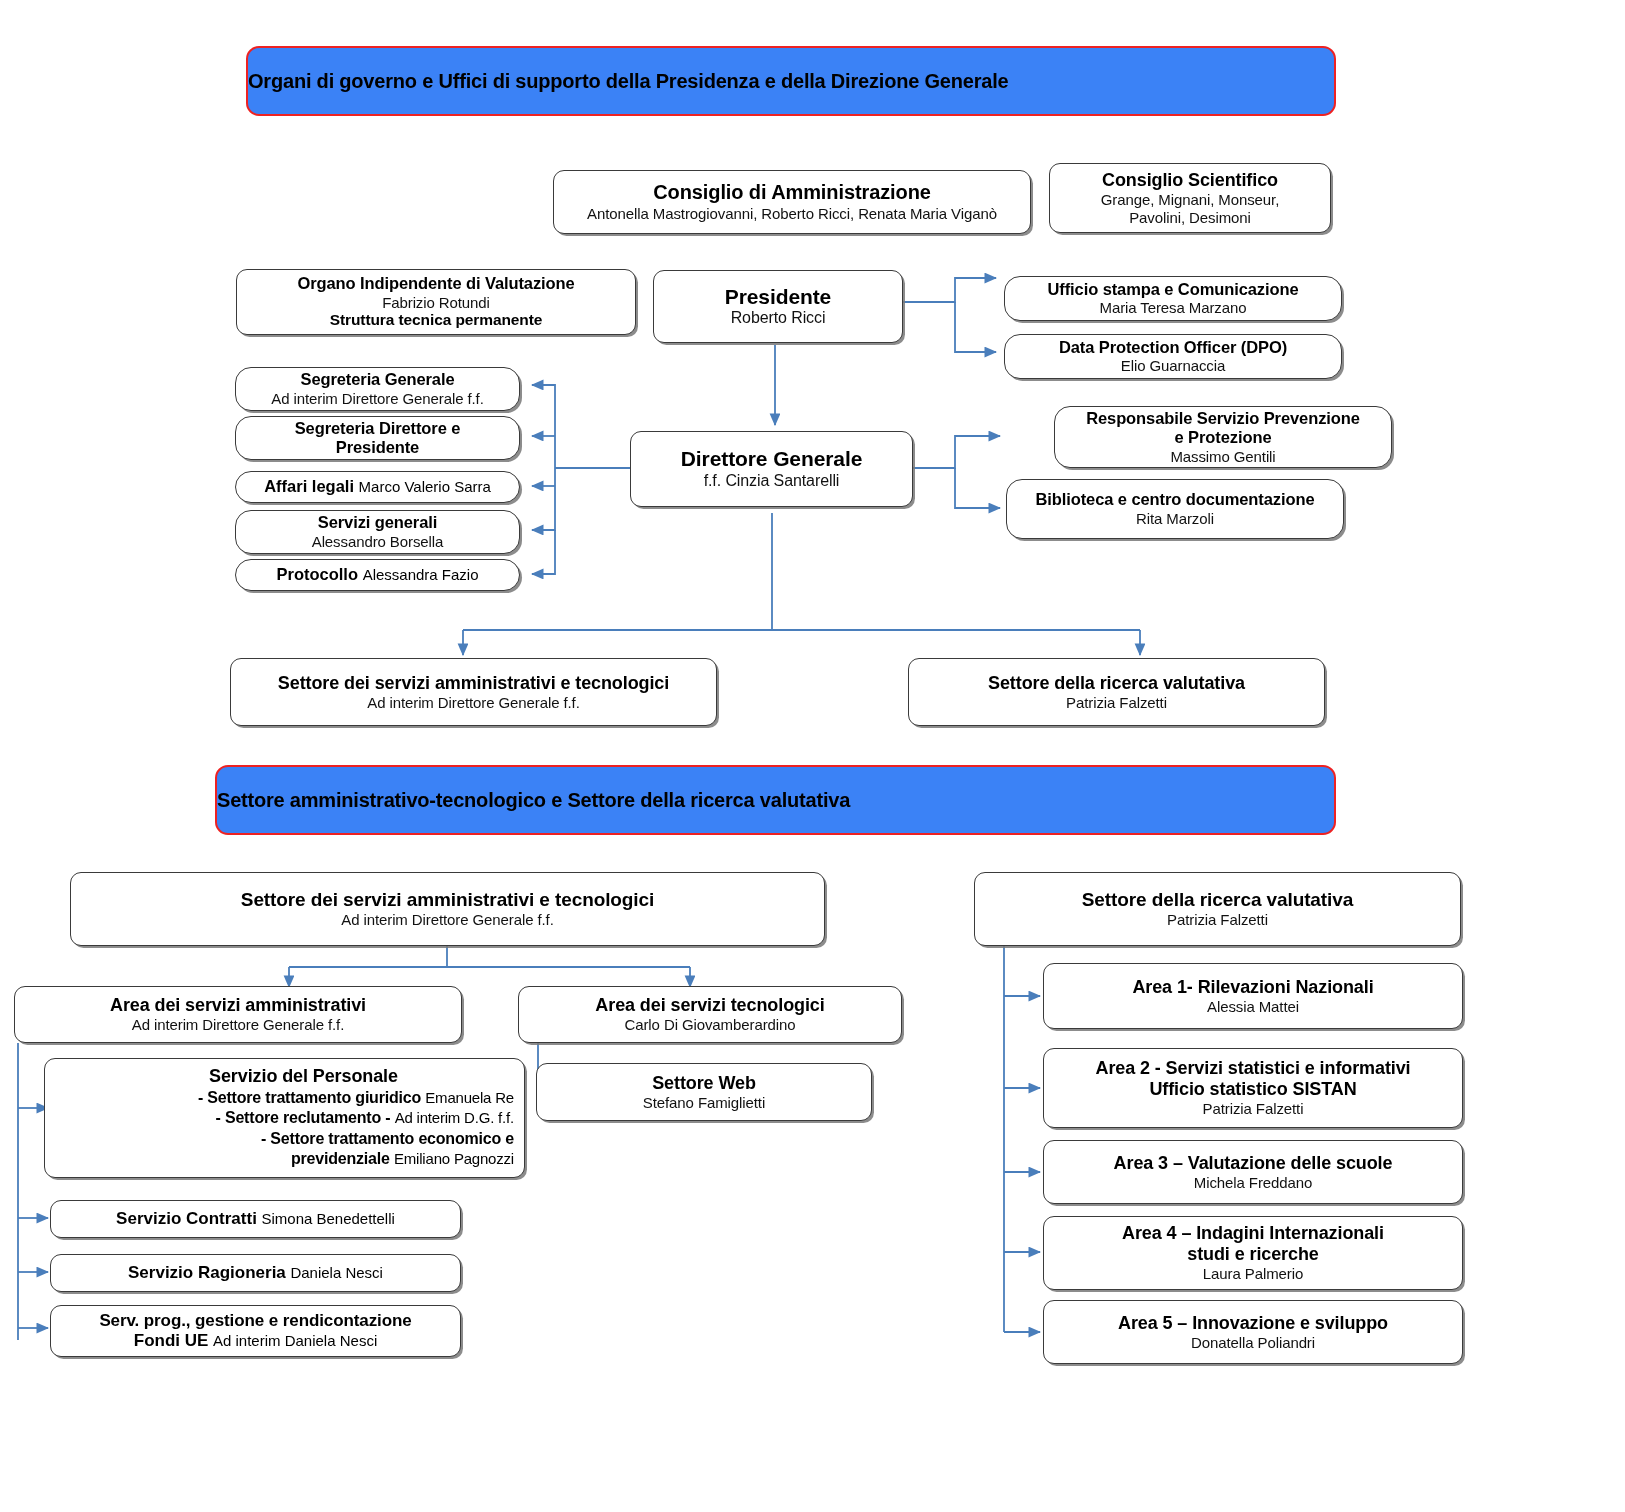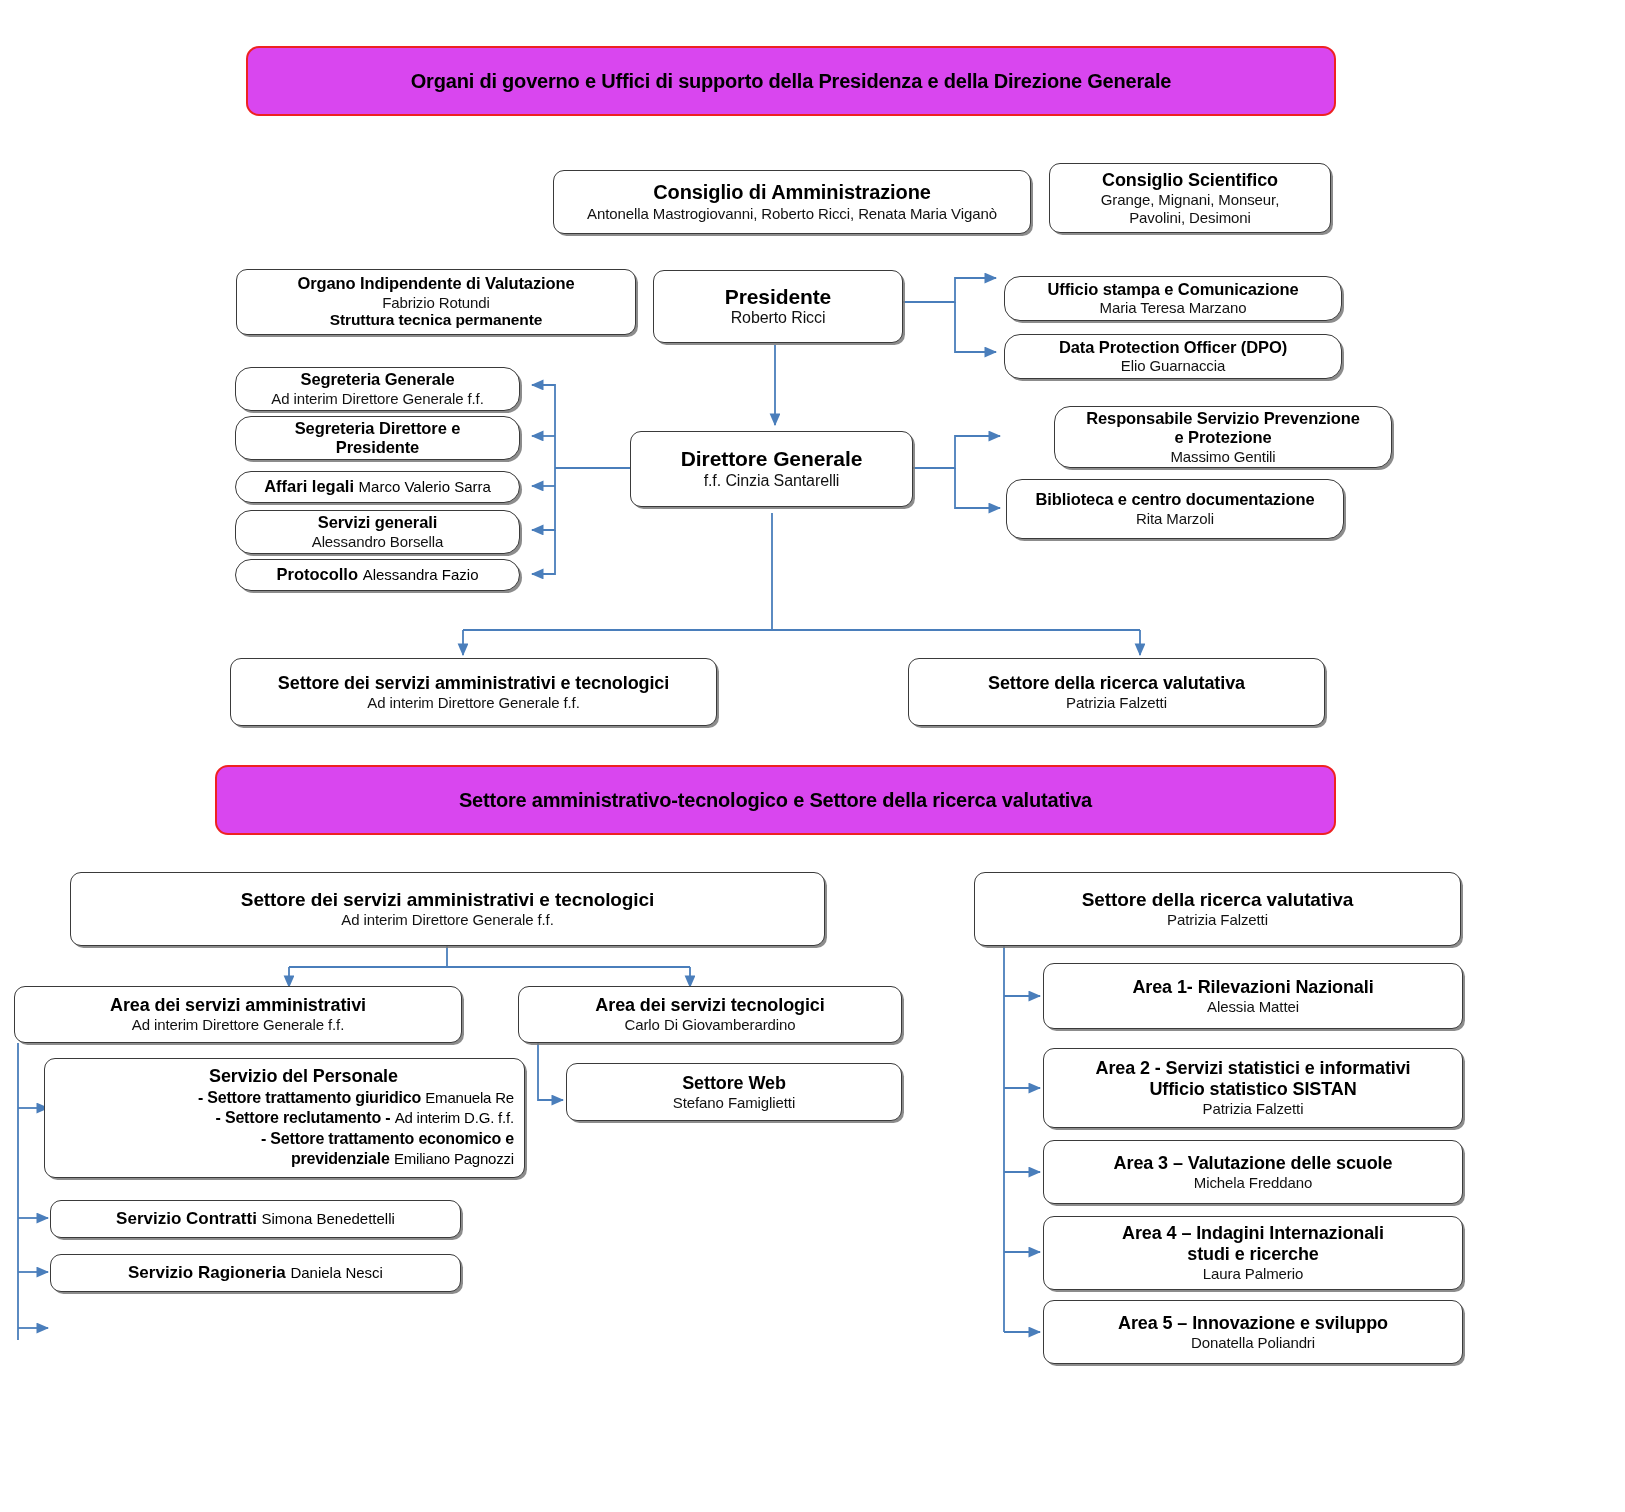--- a/index.html
+++ b/index.html
@@ -49,26 +49,25 @@
     font-size: 15px;
     color: #111;
     letter-spacing: -0.1px;
   }
   .node.thin { border-width: 1.4px; border-radius: 16px; }
 
   
   .banner {
     position: absolute;
     z-index: 2;
-    background: #d946ef;
+    background: #3b82f6;
     border: 2.2px solid #ee2222;
     border-radius: 13px;
     display: flex;
     align-items: center;
-    justify-content: center;
     text-align: center;
   }
   .banner .btxt {
     font-weight: bold;
     font-size: 20px;
     color: #000;
     letter-spacing: -0.2px;
   }
 
   
@@ -258,21 +257,21 @@
   <div class="node" style="left:14px; top:986px; width:448px; height:57px;">
     <div class="ttl" style="font-size:18px;">Area dei servizi amministrativi</div>
     <div class="sub">Ad interim Direttore Generale f.f.</div>
   </div>
 
   <div class="node" style="left:518px; top:986px; width:384px; height:57px;">
     <div class="ttl" style="font-size:18px;">Area dei servizi tecnologici</div>
     <div class="sub">Carlo Di Giovamberardino</div>
   </div>
 
-  <div class="node" style="left:566px; top:1063px; width:336px; height:58px;">
+  <div class="node" style="left:536px; top:1063px; width:336px; height:58px;">
     <div class="ttl" style="font-size:18px;">Settore Web</div>
     <div class="sub">Stefano Famiglietti</div>
   </div>
 
   <div class="node listbox" style="left:44px; top:1058px; width:481px; height:120px;padding-left:48px;">
     <div class="ttl" style="font-size:18px;">Servizio del Personale</div>
     <div class="li">
       <span>- Settore trattamento giuridico</span>
       <span class="reg">Emanuela Re</span>
     </div>
@@ -296,20 +295,27 @@
     </div>
   </div>
 
   <div class="node" style="left:50px; top:1254px; width:411px; height:38px;align-items:center;">
     <div class="line-mix">
       <b style="font-size:17px;">Servizio Ragioneria</b>
       <span class="reg">Daniela Nesci</span>
     </div>
   </div>
 
+  <div class="node" style="left:50px; top:1305px; width:411px; height:52px;">
+    <div class="ttl" style="font-size:17px;">Serv. prog., gestione e rendicontazione</div>
+    <div class="line-mix">
+      <b style="font-size:17px;">Fondi UE</b>
+      <span class="reg">Ad interim Daniela Nesci</span>
+    </div>
+  </div>
 
   <div class="node" style="left:974px; top:872px; width:487px; height:74px;">
     <div class="ttl" style="font-size:19px;">Settore della ricerca valutativa</div>
     <div class="sub">Patrizia Falzetti</div>
   </div>
 
   <div class="node" style="left:1043px; top:963px; width:420px; height:66px;">
     <div class="ttl" style="font-size:18px;">Area 1- Rilevazioni Nazionali</div>
     <div class="sub">Alessia Mattei</div>
   </div>

